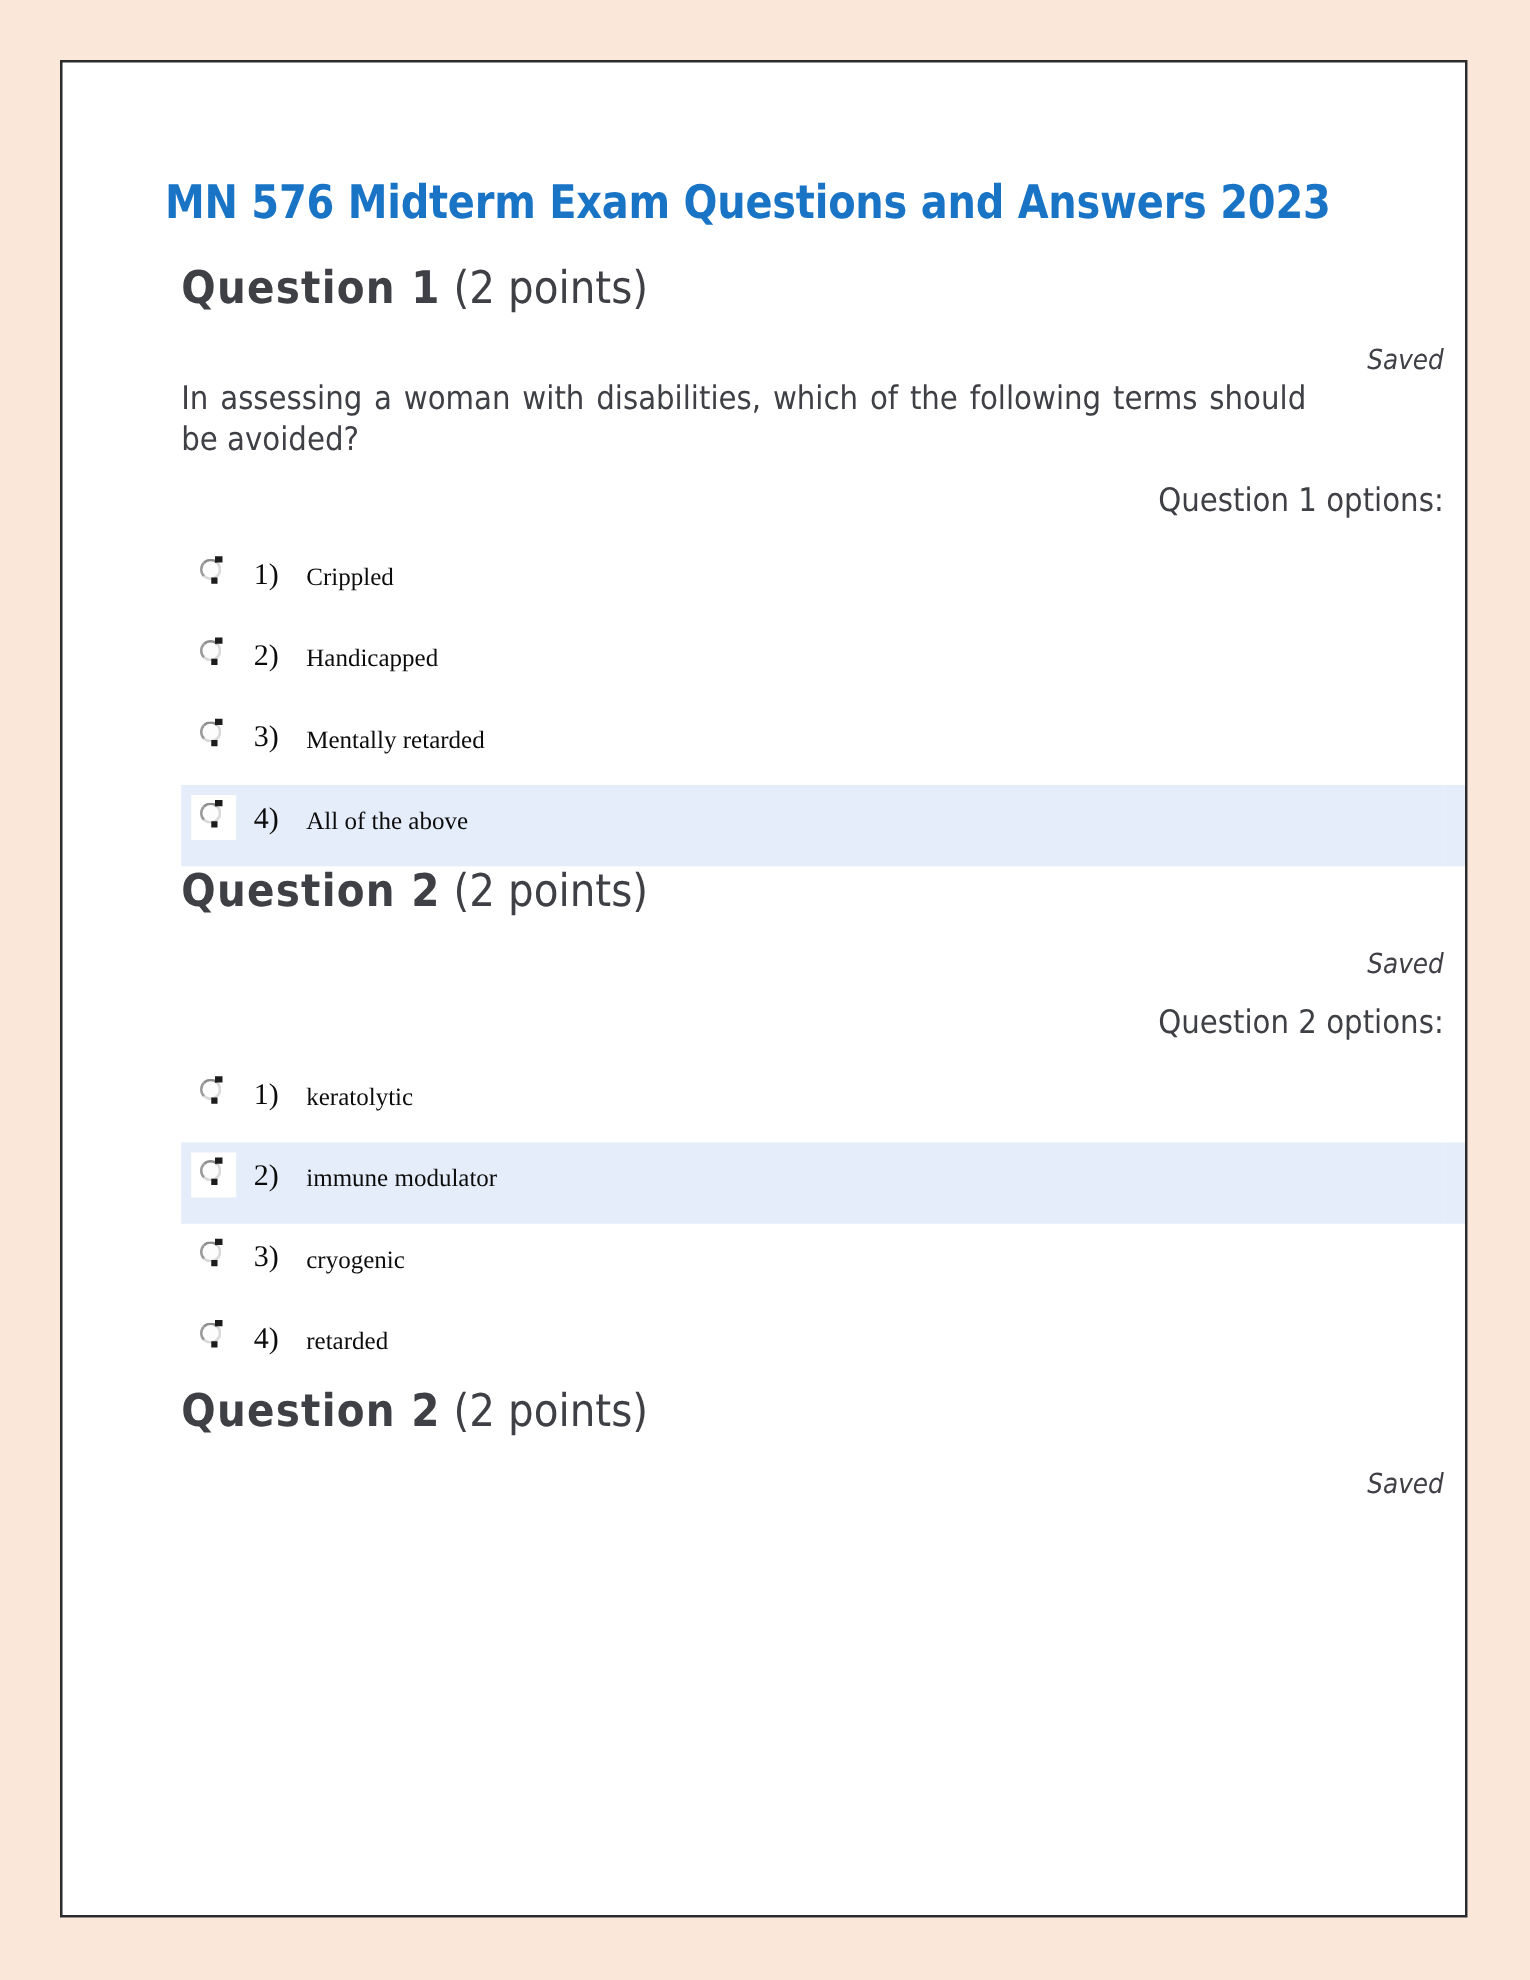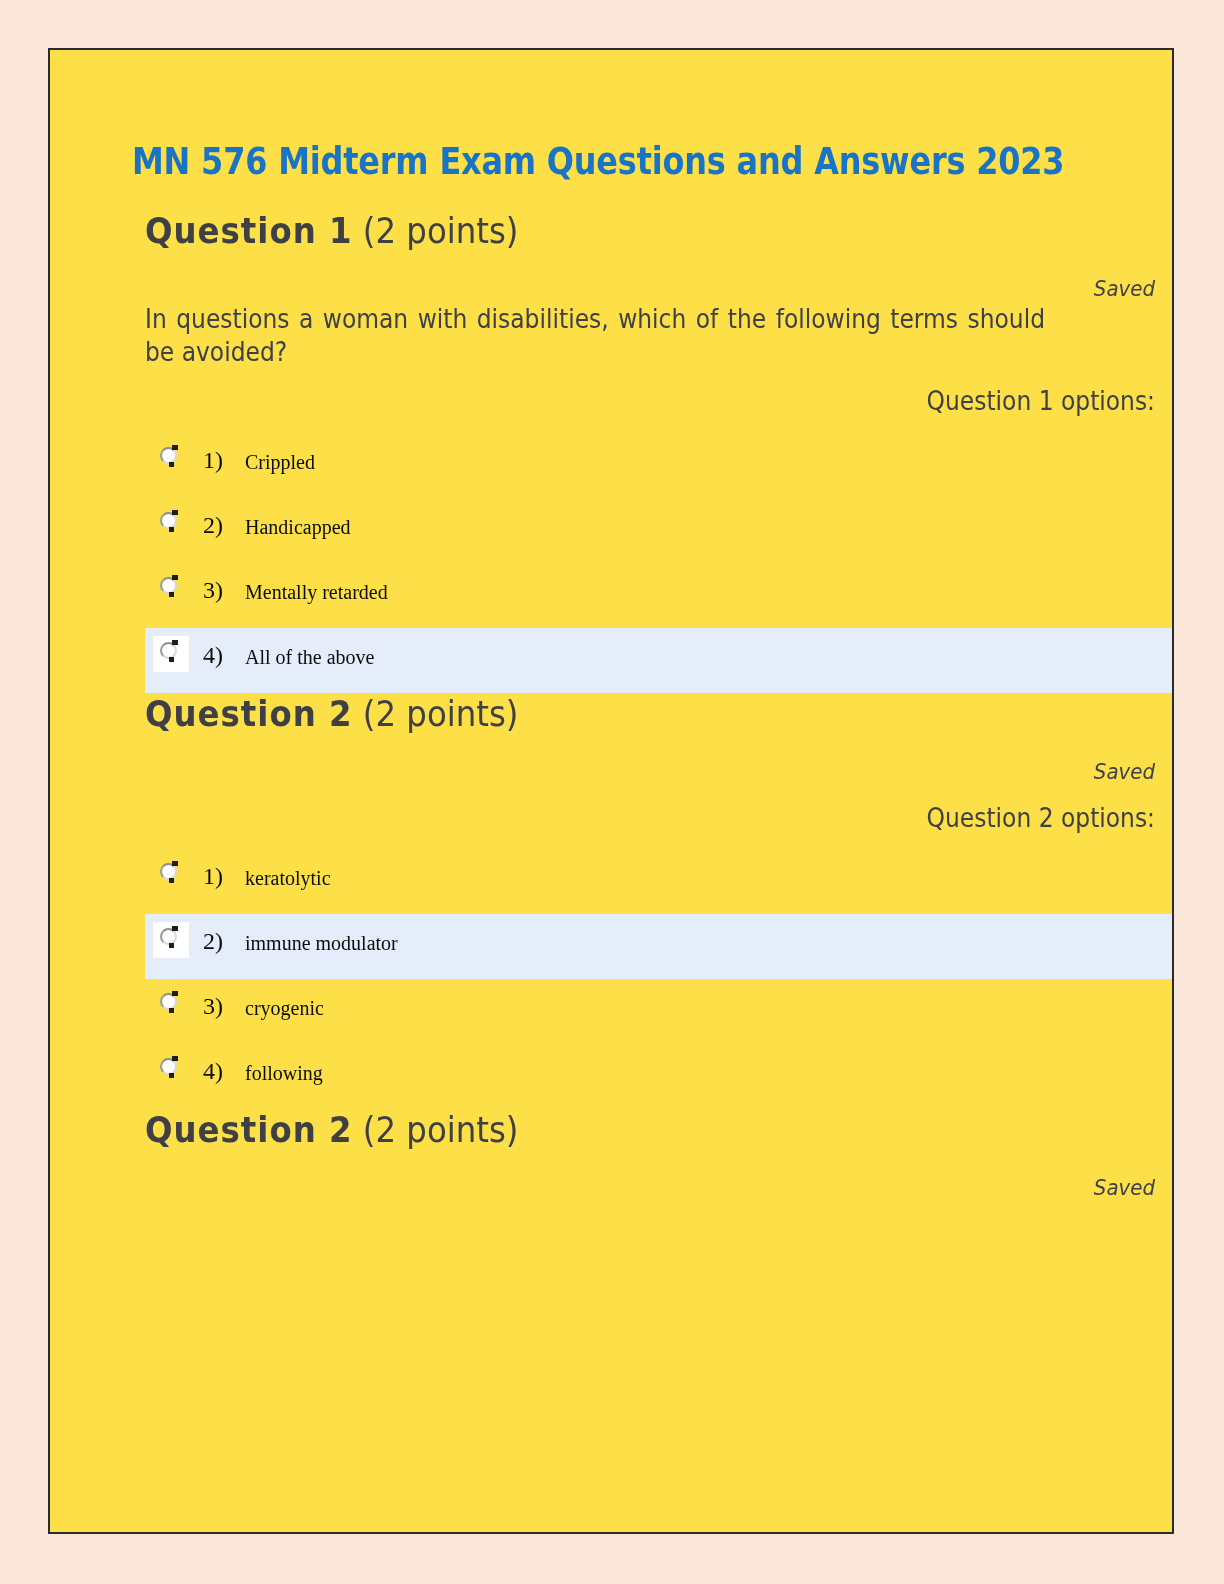--- a/index.html
+++ b/index.html
@@ -17,21 +17,21 @@
 
   
   #page-frame {
     position: absolute;
     left: 48px;
     top: 48px;
     width: 1126px;
     height: 1486px;
     border: 2px solid #2b2b2b;
     box-sizing: border-box;
-    background: #fde047;
+    background: #ffffff;
     overflow: hidden;
   }
 
   
   #doc-title {
     position: absolute;
     left: 82px;
     top: 90px;
     width: 1020px;
     color: #1a74c6;
@@ -204,21 +204,21 @@
 
   <div id="content">
 
     <div class="q-block">
       <div class="q-heading">
         <span class="q-label">Question 1</span>
         <span class="q-points">(2 points)</span>
       </div>
       <div class="sp-head-to-saved"></div>
       <p class="saved">Saved</p>
-      <p class="q-text">In questions a woman with disabilities, which of the following terms should be avoided?</p>
+      <p class="q-text">In assessing a woman with disabilities, which of the following terms should be avoided?</p>
       <div class="sp-text-to-opts"></div>
       <p class="q-options-label">Question 1 options:</p>
       <div class="sp-opts-to-list"></div>
 
       <ul class="opt-list">
         <li class="opt-row">
           <span class="radio-box">
               <span class="radio-glyph"></span>
             </span>
           <span class="opt-num">1)</span>
@@ -279,21 +279,21 @@
               <span class="radio-glyph"></span>
             </span>
           <span class="opt-num">3)</span>
           <span class="opt-text">cryogenic</span>
         </li>
         <li class="opt-row">
           <span class="radio-box">
               <span class="radio-glyph"></span>
             </span>
           <span class="opt-num">4)</span>
-          <span class="opt-text">following</span>
+          <span class="opt-text">retarded</span>
         </li>
       </ul>
     </div>
 
     <div class="q-block">
       <div class="q-heading">
         <span class="q-label">Question 2</span>
         <span class="q-points">(2 points)</span>
       </div>
       <div class="sp-head-to-saved"></div>

